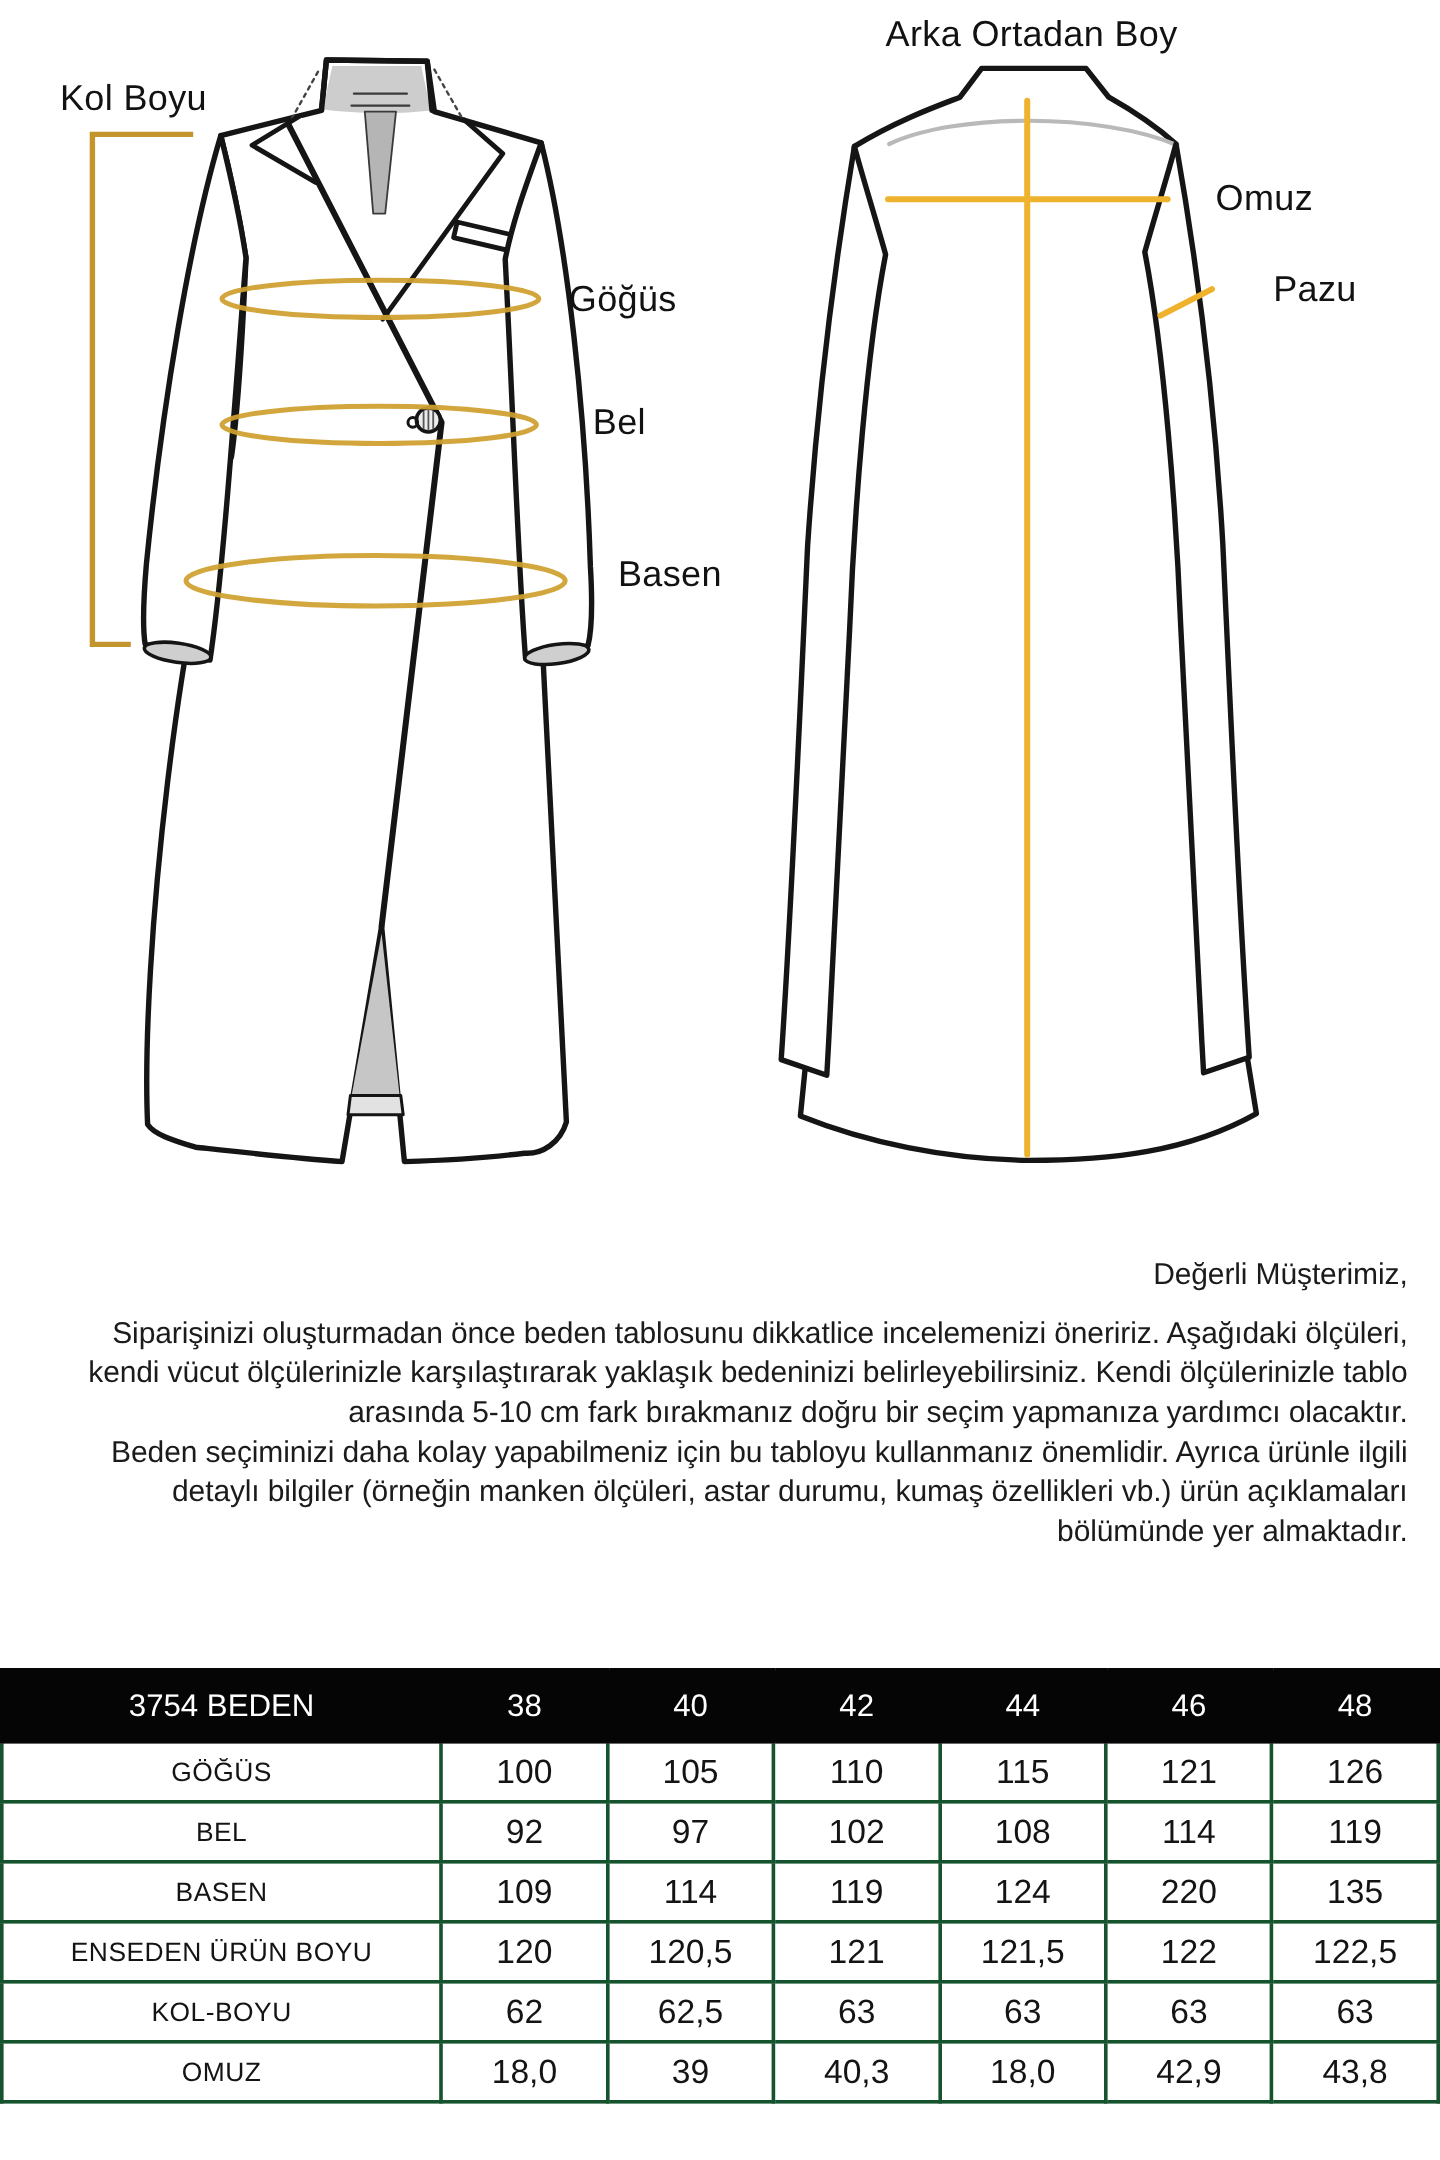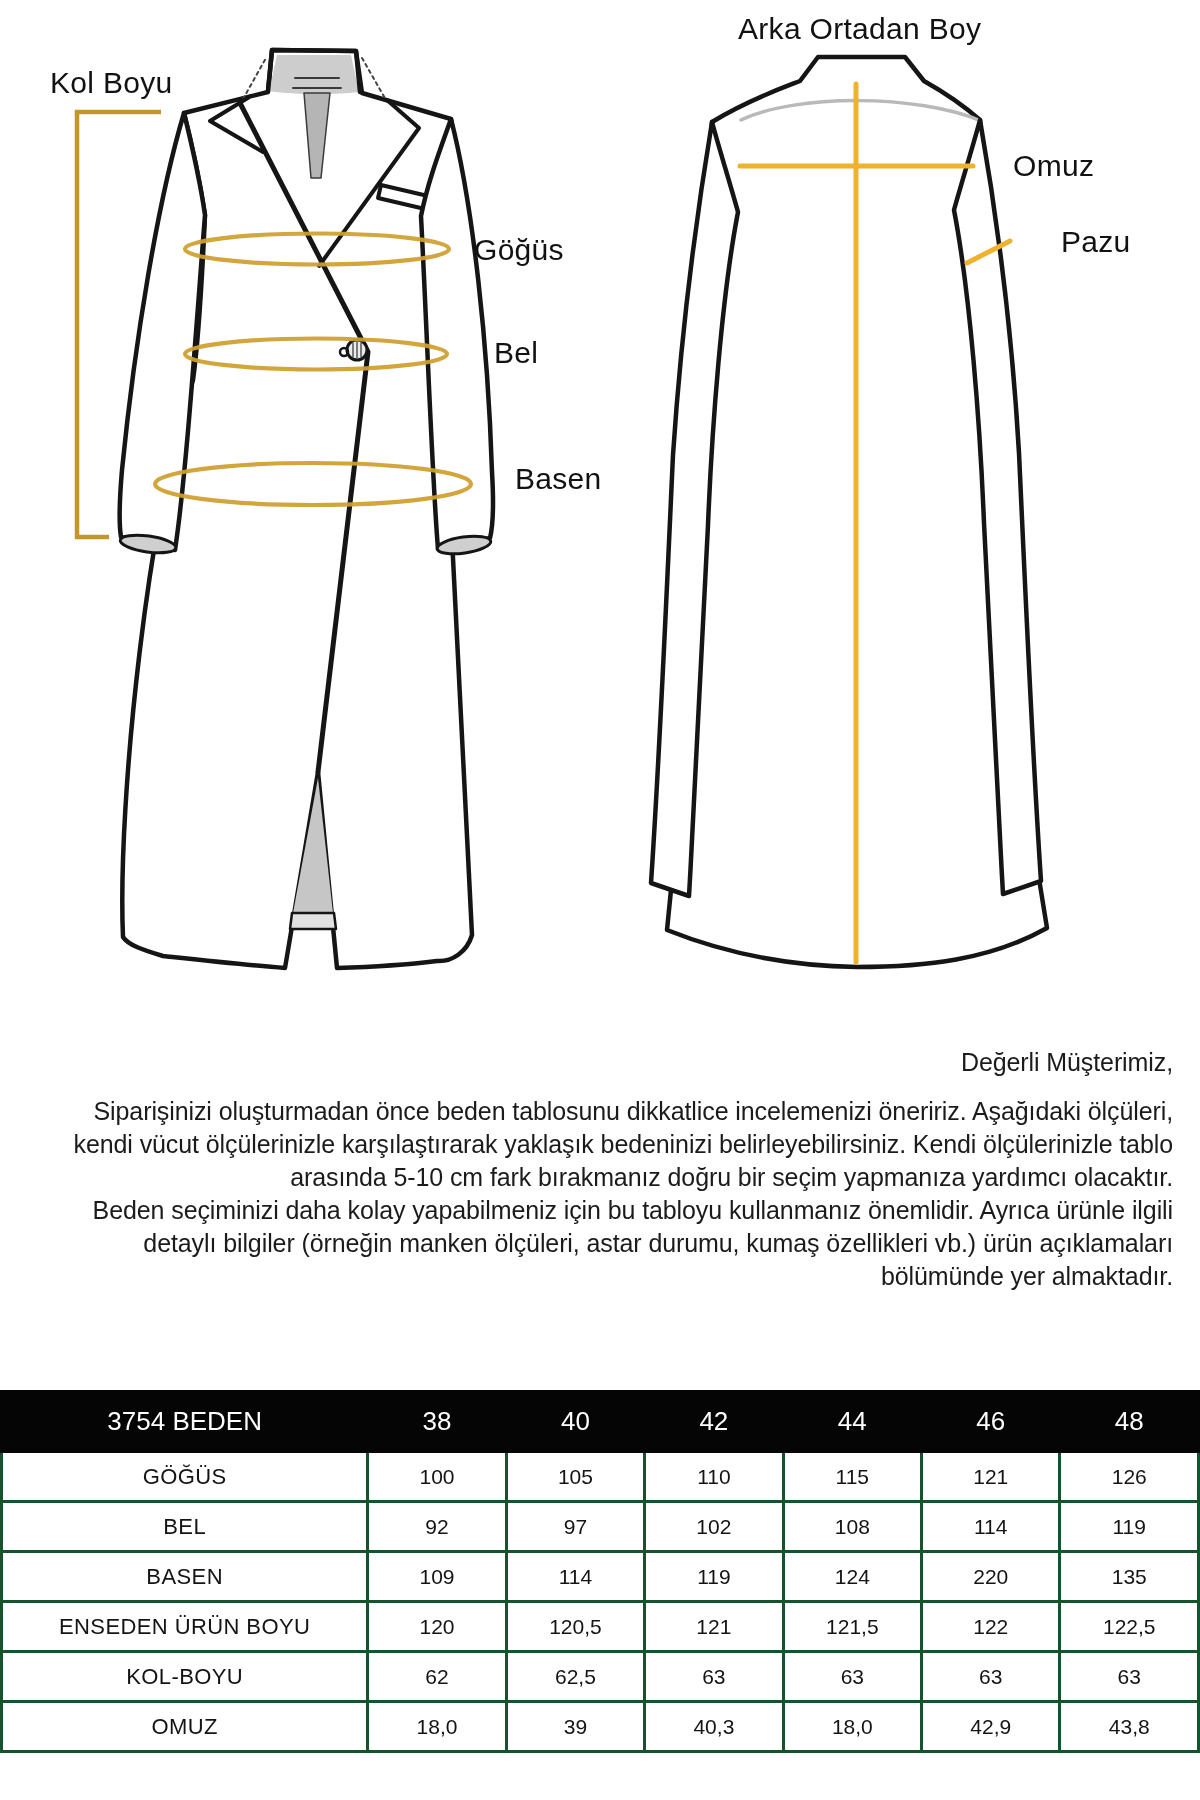--- a/index.html
+++ b/index.html
@@ -14,21 +14,21 @@
     letter-spacing:-.1px;color:#1b1b1b;}
   .note p{margin:0;text-align:right;}
   .note .greeting{margin-bottom:16px;}
   .note .closing{margin-top:28px;}
   
   .size-table-wrap{position:absolute;left:0;top:1390px;width:1200px;height:410px;}
   table.size{border-collapse:collapse;width:1200px;table-layout:fixed;border:3px solid #101010;}
   table.size th,table.size td{border:3px solid #14532d;text-align:center;vertical-align:middle;
     padding:0;font-weight:400;}
   table.size thead th{background:var(--header-bg,#050505);color:#fff;height:57px;font-size:26px;border-color:#050505;}
-  table.size td{height:47px;font-size:21px;background:#fff;color:#141414;}
+  table.size td{height:47px;font-size:28px;background:#fff;color:#141414;}
   table.size td.rowlabel{font-size:22px;letter-spacing:.4px;}
 </style>
 </head>
 <body>
 
 <div class="stage">
 
   <div class="diagram">
     <svg width="1200" height="1000" viewBox="0 0 1200 1000">
 

